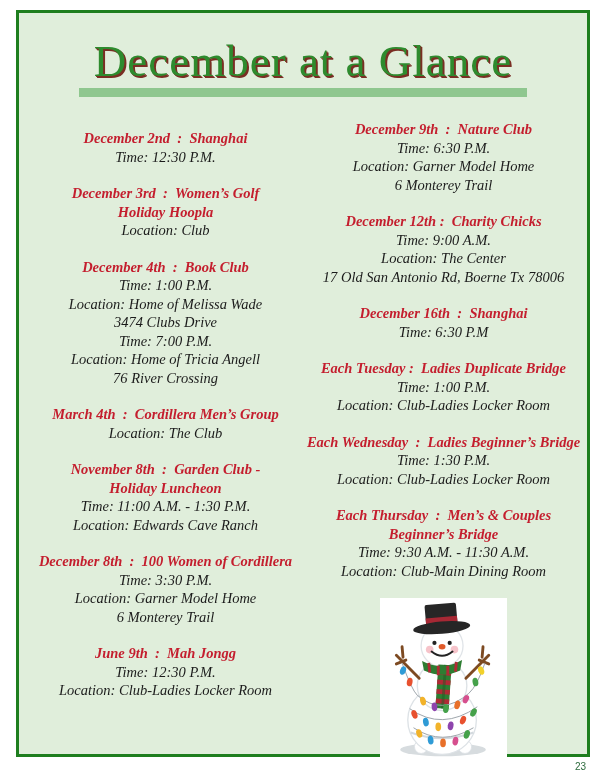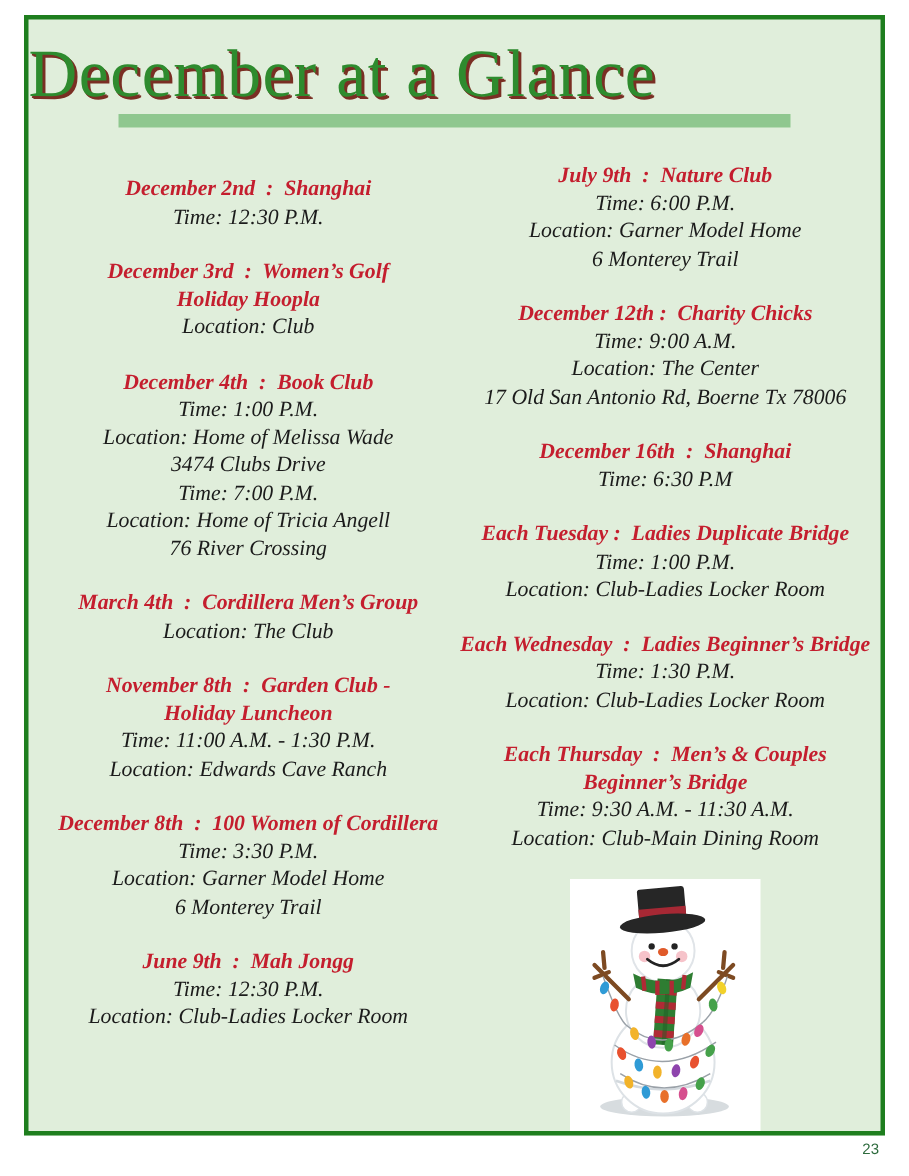--- a/index.html
+++ b/index.html
@@ -11,22 +11,22 @@
   }
   .sheet {
     position: absolute;
     left: 16px; top: 10px;
     width: 568px; height: 741px;
     border: 3px solid #1e7e1e;
     background: #e0eedb;
     box-sizing: content-box;
   }
   .title {
-    margin: 12px auto 0;
-    text-align: left;
+    margin: 24px auto 0;
+    text-align: center;
     font-size: 45px;
     line-height: 48px;
     font-weight: normal;
     color: #2e8b2e;
     text-shadow: 1px 1px 0 #7a2f24, 2px 2px 0 #7a2f24;
     letter-spacing: 1px;
     white-space: pre;
   }
   .title-bar {
     width: 448px; height: 9px;
@@ -116,22 +116,22 @@
           <div class="event-detail">6 Monterey Trail</div>
         </div>
         <div class="event">
           <div class="event-heading">June 9th  :  Mah Jongg</div>
           <div class="event-detail">Time: 12:30 P.M.</div>
           <div class="event-detail">Location: Club-Ladies Locker Room</div>
         </div>
       </div>
     <div class="col-right">
     <div class="event">
-          <div class="event-heading">July 9th  :  Nature Club</div>
-          <div class="event-detail">Time: 6:00 P.M.</div>
+          <div class="event-heading">December 9th  :  Nature Club</div>
+          <div class="event-detail">Time: 6:30 P.M.</div>
           <div class="event-detail">Location: Garner Model Home</div>
           <div class="event-detail">6 Monterey Trail</div>
         </div>
         <div class="event">
           <div class="event-heading">December 12th :  Charity Chicks</div>
           <div class="event-detail">Time: 9:00 A.M.</div>
           <div class="event-detail">Location: The Center</div>
           <div class="event-detail">17 Old San Antonio Rd, Boerne Tx 78006</div>
         </div>
         <div class="event">

